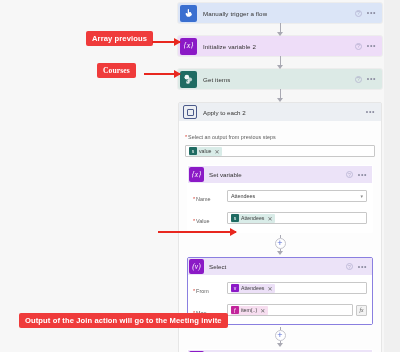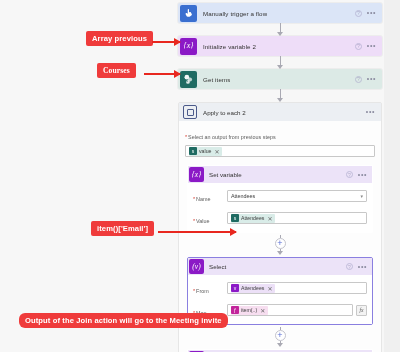--- a/index.html
+++ b/index.html
@@ -373,18 +373,17 @@
 
     </div>
   </div>
 
   <div class="anno" style="left:86px;top:31px;">Array previous</div>
   <div class="anno-arrow" style="left:152px;top:41px;width:28px;"></div>
 
   <div class="anno" style="left:97px;top:63px;font-family:Liberation Serif, serif;">Courses</div>
   <div class="anno-arrow" style="left:144px;top:73px;width:36px;"></div>
 
-  <div class="anno" style="left:91px;top:221px;">item()['Email']</div>
   <div class="anno-arrow" style="left:158px;top:231px;width:78px;"></div>
 
-  <div class="anno" style="left:19px;top:313px;border-radius:6px;">Output of the Join action will go to the Meeting invite</div>
+  <div class="anno" style="left:19px;top:313px;">Output of the Join action will go to the Meeting invite</div>
 
 </div>
 
 </body></html>

